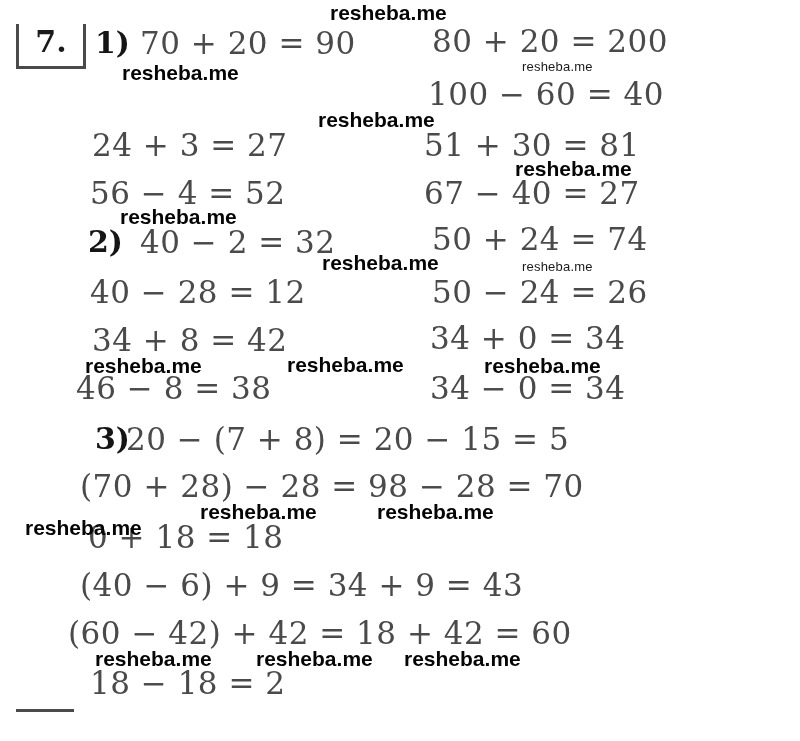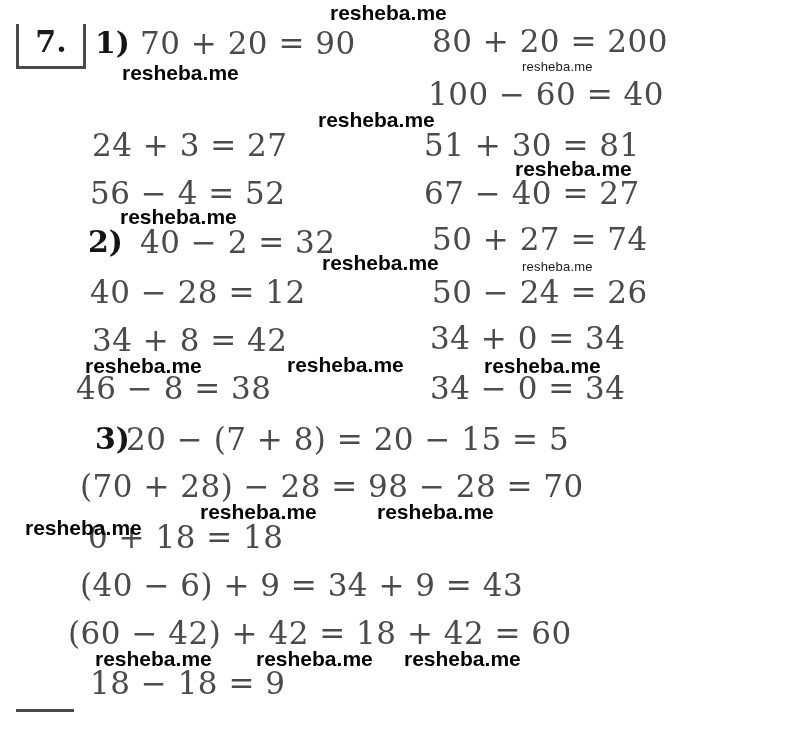--- a/index.html
+++ b/index.html
@@ -51,35 +51,35 @@
   <span class="eq" style="left:140px;top:28px">70 + 20 = 90</span>
   <span class="eq" style="left:432px;top:26px">80 + 20 = 200</span>
   <span class="eq" style="left:428px;top:79px">100 − 60 = 40</span>
   <span class="eq" style="left:92px;top:130px">24 + 3 = 27</span>
   <span class="eq" style="left:424px;top:130px">51 + 30 = 81</span>
   <span class="eq" style="left:90px;top:178px">56 − 4 = 52</span>
   <span class="eq" style="left:424px;top:178px">67 − 40 = 27</span>
 
   <span class="lbl" style="left:88px;top:227px">2)</span>
   <span class="eq" style="left:140px;top:227px">40 − 2 = 32</span>
-  <span class="eq" style="left:432px;top:224px">50 + 27 = 74</span>
+  <span class="eq" style="left:432px;top:224px">50 + 24 = 74</span>
   <span class="eq" style="left:90px;top:277px">40 − 28 = 12</span>
   <span class="eq" style="left:432px;top:277px">50 − 24 = 26</span>
   <span class="eq" style="left:92px;top:325px">34 + 8 = 42</span>
   <span class="eq" style="left:430px;top:323px">34 + 0 = 34</span>
   <span class="eq" style="left:76px;top:373px">46 − 8 = 38</span>
   <span class="eq" style="left:430px;top:373px">34 − 0 = 34</span>
 
   <span class="lbl" style="left:95px;top:424px">3)</span>
   <span class="eq" style="left:126px;top:424px">20 − (7 + 8) = 20 − 15 = 5</span>
   <span class="eq" style="left:80px;top:471px">(70 + 28) − 28 = 98 − 28 = 70</span>
   <span class="eq" style="left:88px;top:522px">0 + 18 = 18</span>
   <span class="eq" style="left:80px;top:570px">(40 − 6) + 9 = 34 + 9 = 43</span>
   <span class="eq" style="left:68px;top:618px">(60 − 42) + 42 = 18 + 42 = 60</span>
-  <span class="eq" style="left:90px;top:668px">18 − 18 = 9</span>
+  <span class="eq" style="left:90px;top:668px">18 − 18 = 2</span>
 
   <span class="wm" style="left:330px;top:2px">resheba.me</span>
   <span class="wm" style="left:122px;top:62px">resheba.me</span>
   <span class="wm-sm" style="left:522px;top:60px">resheba.me</span>
   <span class="wm" style="left:318px;top:109px">resheba.me</span>
   <span class="wm" style="left:515px;top:158px">resheba.me</span>
   <span class="wm" style="left:120px;top:206px">resheba.me</span>
   <span class="wm" style="left:322px;top:252px">resheba.me</span>
   <span class="wm-sm" style="left:522px;top:260px">resheba.me</span>
   <span class="wm" style="left:85px;top:355px">resheba.me</span>

